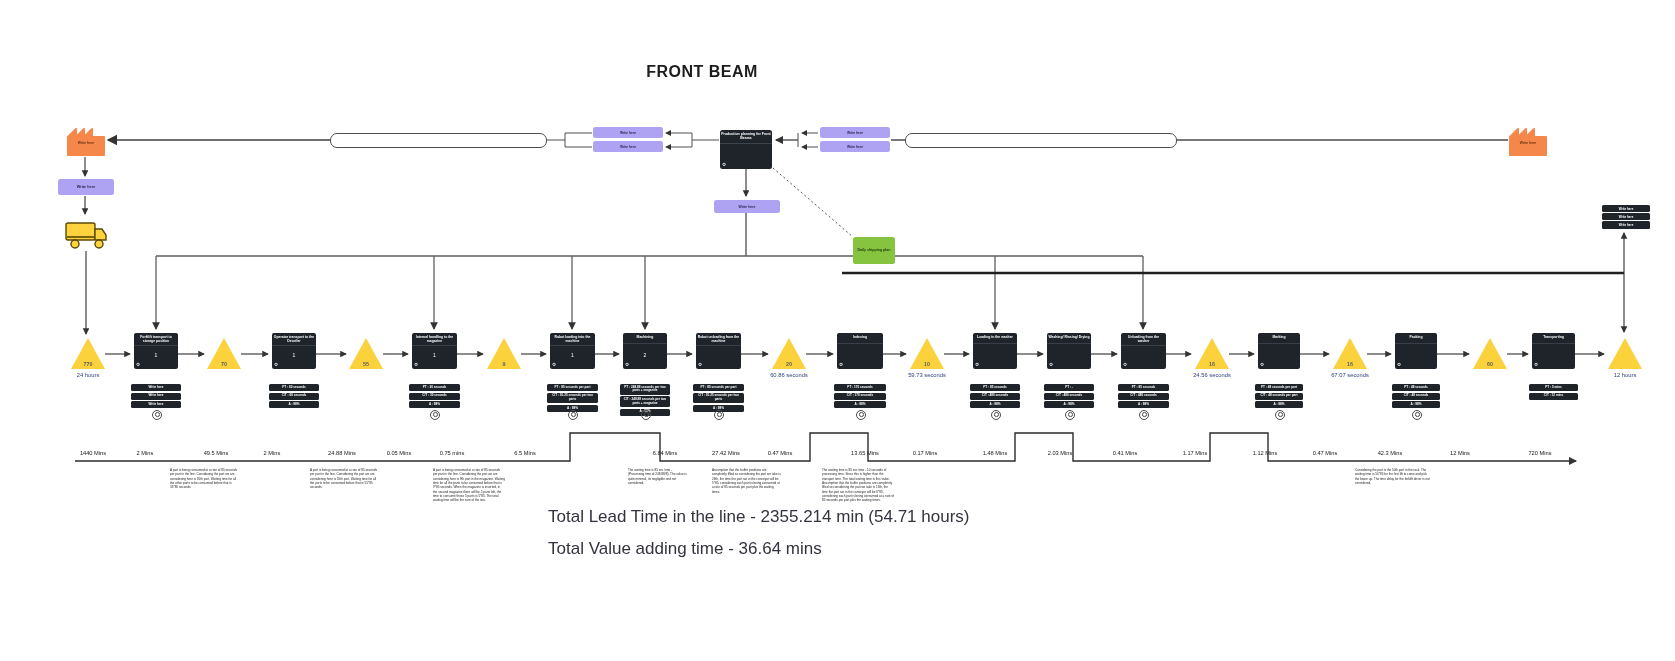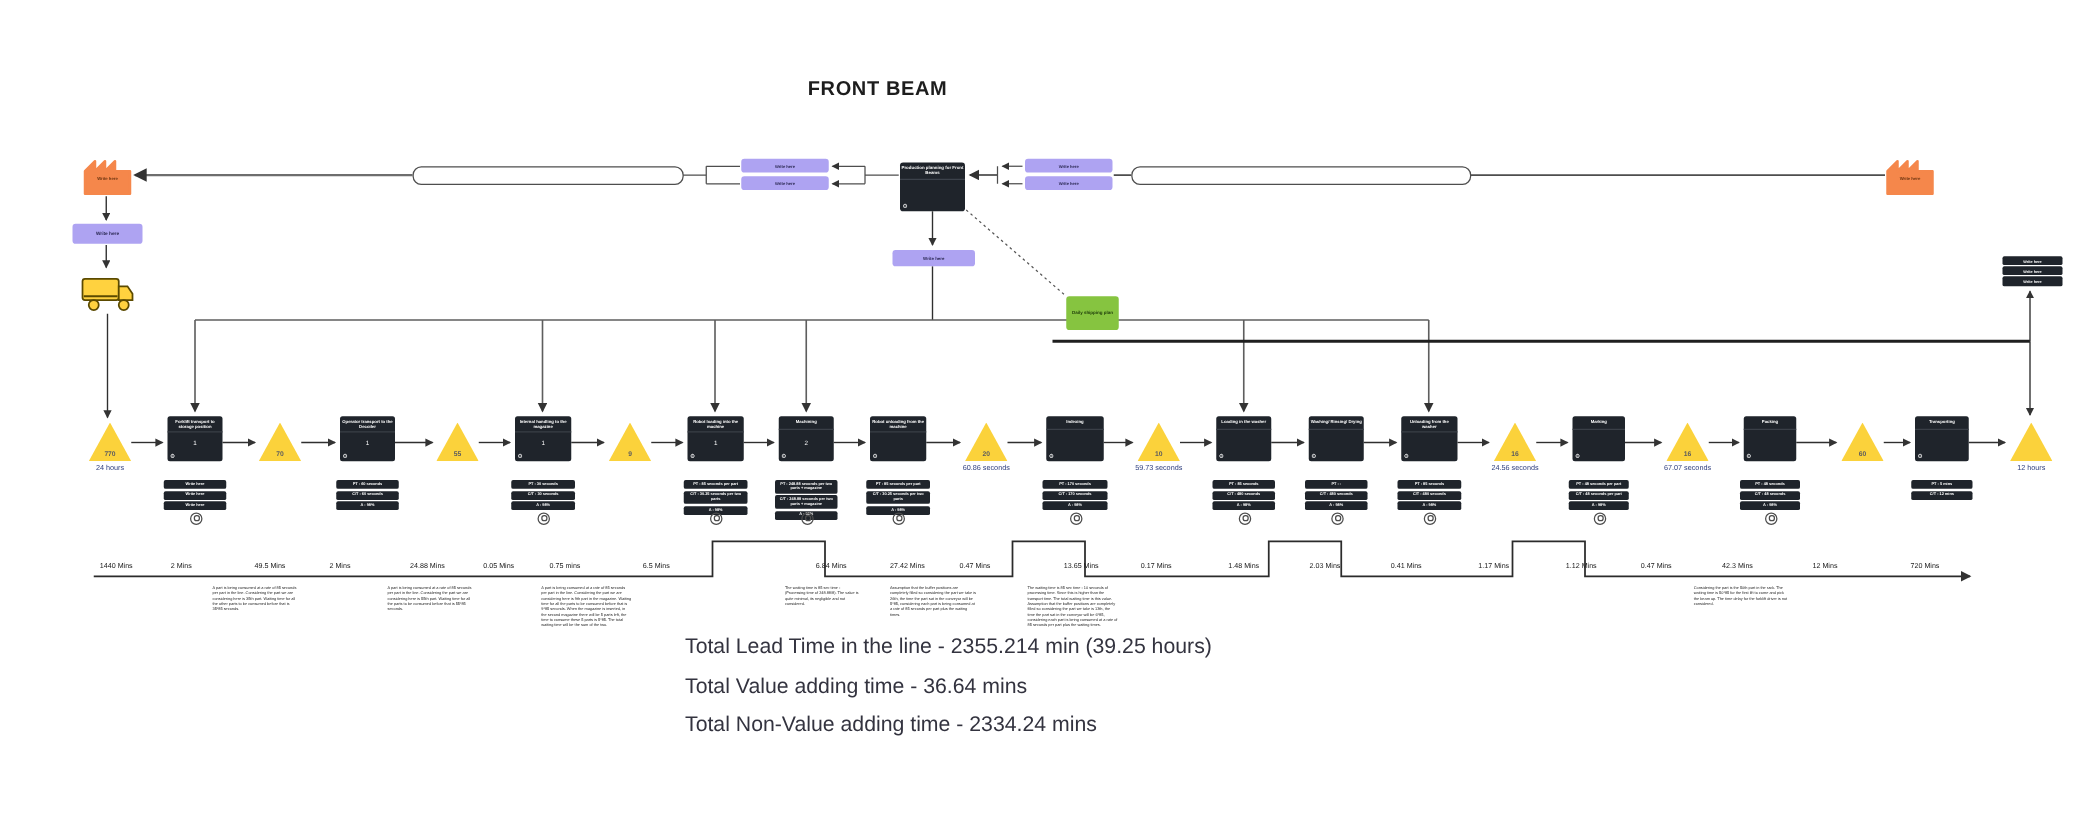--- a/index.html
+++ b/index.html
@@ -377,18 +377,17 @@
 
   <div class="note" style="left:150px;width:68px;">A part is being consumed at a rate of 85 seconds per part in the line. Considering the part we are considering here is 35th part. Waiting time for all the other parts to be consumed before that is 35*85 seconds.</div>
   <div class="note" style="left:290px;width:68px;">A part is being consumed at a rate of 85 seconds per part in the line. Considering the part we are considering here is 55th part. Waiting time for all the parts to be consumed before that is 55*85 seconds.</div>
   <div class="note" style="left:413px;width:72px;">A part is being consumed at a rate of 85 seconds per part in the line. Considering the part we are considering here is 9th part in the magazine. Waiting time for all the parts to be consumed before that is 9*85 seconds. When the magazine is inserted, in the second magazine there will be 5 parts left, the time to consume these 5 parts is 5*85. The total waiting time will be the sum of the two.</div>
   <div class="note" style="left:608px;width:60px;">The waiting time is 85 sec time - (Processing time of 248.88/8). The value is quite minimal, its negligible and not considered.</div>
   <div class="note" style="left:692px;width:70px;">Assumption that the buffer positions are completely filled so considering the part we take is 26th, the time the part sat in the conveyor will be 5*85, considering each part is being consumed at a rate of 85 seconds per part plus the waiting times.</div>
   <div class="note" style="left:802px;width:72px;">The waiting time is 85 sec time - 10 seconds of processing time. Since this is higher than the transport time. The total waiting time is this value. Assumption that the buffer positions are completely filled so considering the part we take is 13th, the time the part sat in the conveyor will be 6*85, considering each part is being consumed at a rate of 85 seconds per part plus the waiting times.</div>
   <div class="note" style="left:1335px;width:76px;">Considering the part is the 50th part in the rack. The waiting time is 50*85 for the first lift to come and pick the beam up. The time delay for the forklift driver is not considered.</div>
 
   <div class="summary">
-    <div>Total Lead Time in the line - 2355.214 min (39.25 hours)</div>
+    <div>Total Lead Time in the line - 2355.214 min (54.71 hours)</div>
     <div>Total Value adding time - 36.64 mins</div>
-    <div>Total Non-Value adding time - 2334.24 mins</div>
   </div>
 
 </div>
 
 </body></html>

